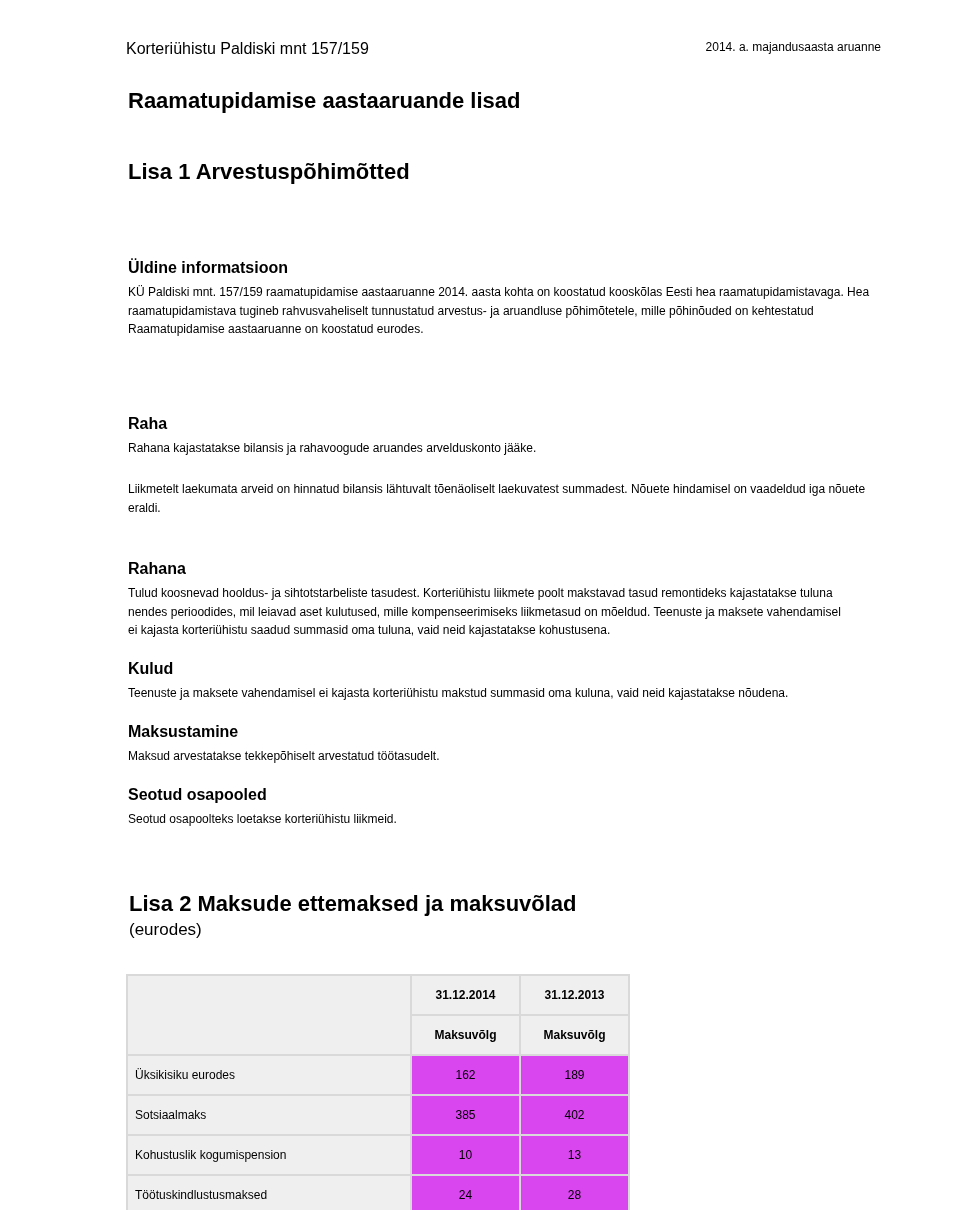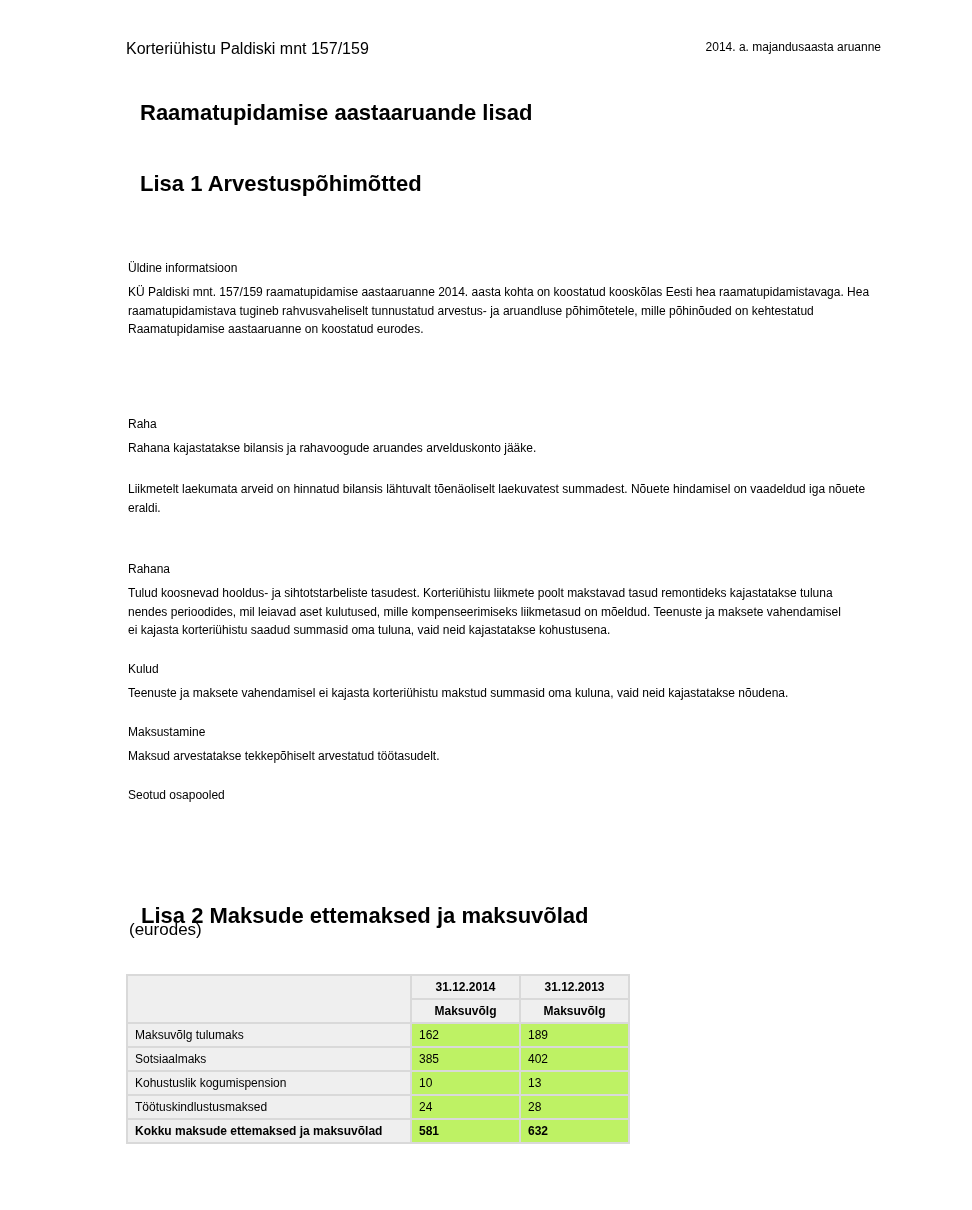--- a/index.html
+++ b/index.html
@@ -2,37 +2,37 @@
 <html><head>
   <meta charset="utf-8">
   <style>
     html, body { margin: 0; padding: 0; background: #ffffff; }
     body {
       width: 972px; height: 1210px; position: relative; overflow: hidden;
       font-family: "Liberation Sans", sans-serif; color: #000;
     }
     .hdr-left { position: absolute; left: 126px; top: 40px; font-size: 16px; }
     .hdr-right { position: absolute; right: 91px; top: 40px; font-size: 12px; }
-    .h1 { position: absolute; left: 128px; font-size: 22px; font-weight: bold; margin: 12px; text-align: right; }
+    .h1 { position: absolute; left: 128px; font-size: 22px; font-weight: bold; margin: 0; text-align: right; }
     .sec { position: absolute; left: 128px; width: 780px; }
-    .sec-title { font-size: 12px; font-weight: normal; line-height: 14px; margin: 0 0 8px 0; }
+    .sec-title { font-size: 16px; font-weight: bold; line-height: 14px; margin: 0 0 8px 0; }
     .sec-body { font-size: 12px; line-height: 18.6px; margin: 0; }
     .sec-body p { margin: 0; }
     .sub { position: absolute; left: 129px; top: 920px; font-size: 17px; }
     table.tax {
       position: absolute; left: 126px; top: 974px;
       border-collapse: collapse; border: 2px solid #d4d4d4;
       font-size: 12px;
     }
     table.tax td, table.tax th {
-      border: 2px solid #d9d9d9; height: 22px; padding: 0 7px;
+      border: 2px solid #d9d9d9; height: 22px; padding: 8px 7px;
     }
     table.tax th { background: #efefef; font-weight: bold; text-align: center; width: 93px; }
     table.tax td.lbl { background: #efefef; width: 268px; text-align: left; }
-    table.tax td.num { background: #bef264; text-align: left; width: 93px; }
+    table.tax td.num { background: #d946ef; text-align: center; width: 93px; }
     table.tax th.corner { background: #efefef; width: 268px; }
     table.tax tr.total td { font-weight: bold; margin-top: 36px; }
   </style>
 </head>
 <body>
 
 <div class="hdr-left">Korteriühistu Paldiski mnt 157/159</div>
 <div class="hdr-right">2014. a. majandusaasta aruanne</div>
 
 <h1 class="h1" style="top:88px;">Raamatupidamise aastaaruande lisad</h1>
@@ -79,40 +79,43 @@
 
 <div class="sec" style="top:725px;">
   <h3 class="sec-title">Maksustamine</h3>
   <div class="sec-body">
     <p>Maksud arvestatakse tekkepõhiselt arvestatud töötasudelt.</p>
   </div>
 </div>
 
 <div class="sec" style="top:788px;">
   <h3 class="sec-title">Seotud osapooled</h3>
+  <div class="sec-body">
+    <p>Seotud osapoolteks loetakse korteriühistu liikmeid.</p>
+  </div>
 </div>
 
 <h2 class="h1" style="top:891px; left:129px;">Lisa 2 Maksude ettemaksed ja maksuvõlad</h2>
 <div class="sub">(eurodes)</div>
 
 <table class="tax">
   <thead>
     <tr>
       <th class="corner" rowspan="2"></th>
       <th>31.12.2014</th>
       <th>31.12.2013</th>
     </tr>
     <tr>
       <th>Maksuvõlg</th>
       <th>Maksuvõlg</th>
     </tr>
   </thead>
   <tbody>
     <tr>
-      <td class="lbl">Maksuvõlg tulumaks</td>
+      <td class="lbl">Üksikisiku eurodes</td>
       <td class="num">162</td>
       <td class="num">189</td>
     </tr>
     <tr>
       <td class="lbl">Sotsiaalmaks</td>
       <td class="num">385</td>
       <td class="num">402</td>
     </tr>
     <tr>
       <td class="lbl">Kohustuslik kogumispension</td>

